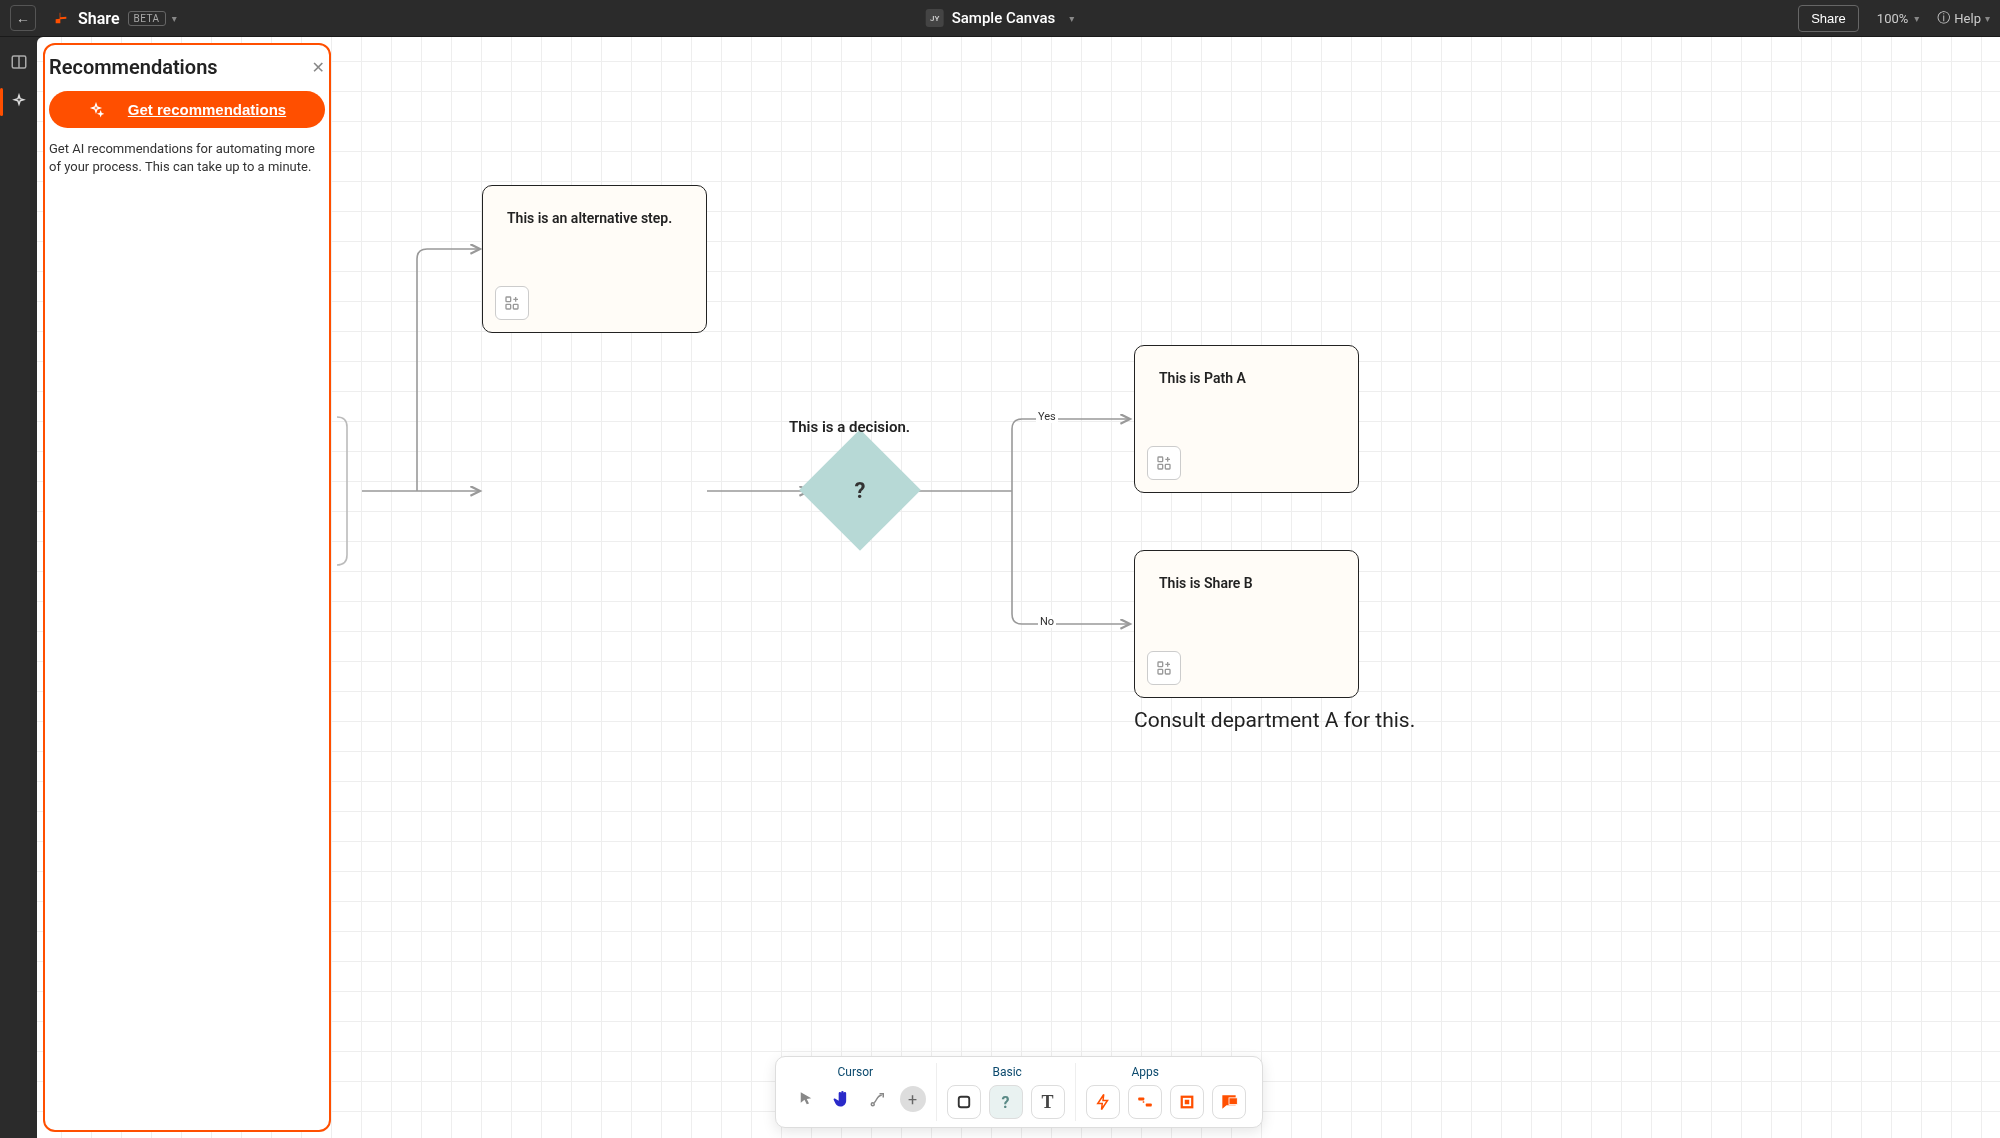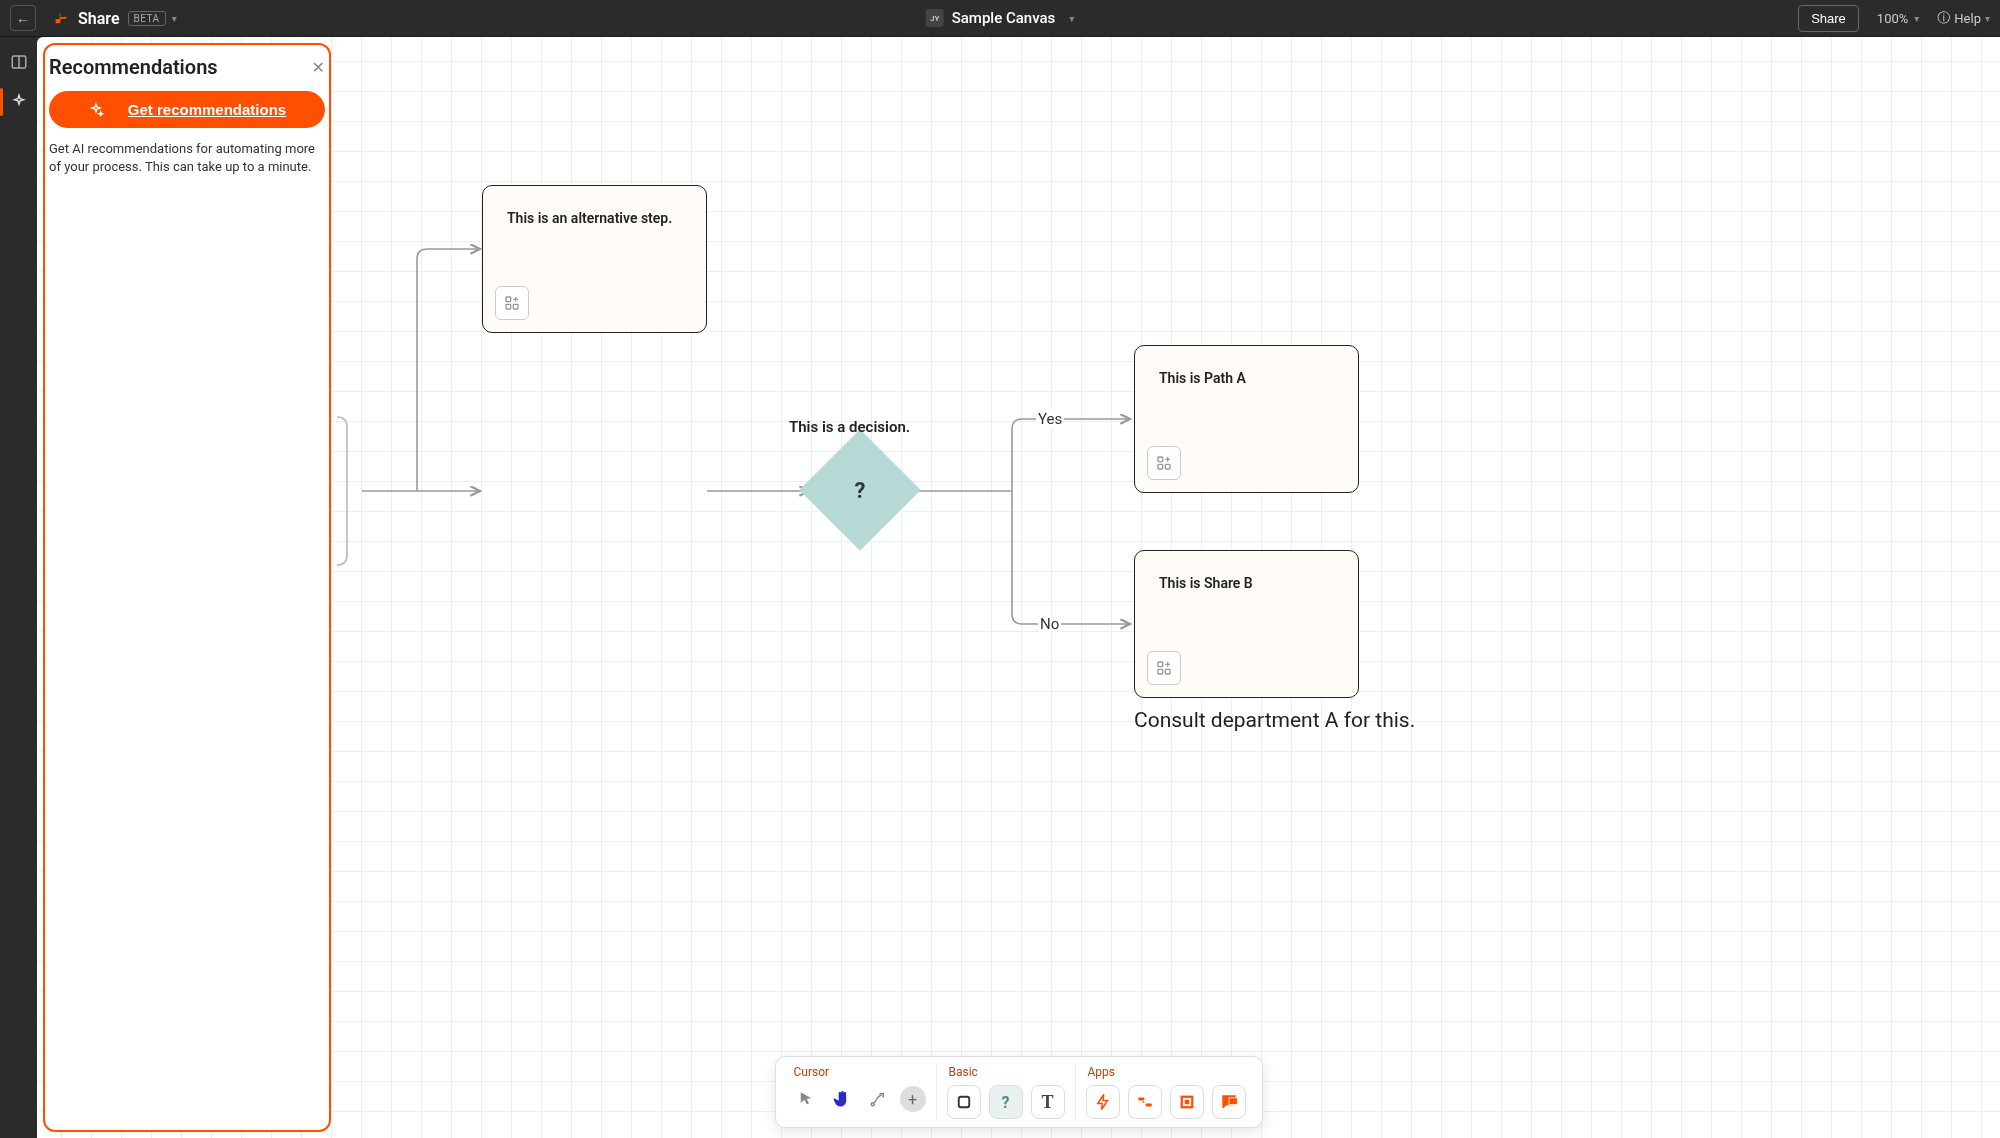--- a/index.html
+++ b/index.html
@@ -194,21 +194,21 @@
     font-weight:600;
     color:#222;
   }
   .caption {
     position:absolute;
     font-size: 21px;
     color:#222;
   }
   .edge-label {
     position:absolute;
-    font-size:15px;
+    font-size:11px;
     color:#333;
     background: #fff;
     padding: 0 2px;
   }
 
   
   svg.wires {
     position:absolute;
     left:0;top:0;width:100%;height:100%;
     pointer-events:none;
@@ -226,21 +226,21 @@
     box-shadow: 0 4px 14px rgba(0,0,0,.1);
     display:flex;
     padding: 6px;
   }
   .tool-group {
     display:flex;flex-direction:column;
     padding: 2px 10px;
     border-right:1px solid #eee;
   }
   .tool-group:last-child{border-right:none;}
-  .tool-label { font-size:12px;color:#c2410c;margin-bottom:6px;padding-left:2px;}
+  .tool-label { font-size:12px;color:#0c4a6e;margin-bottom:6px;padding-left:2px;margin-left:44px;}
   .tool-row { display:flex; gap:8px; align-items: center;}
   .tool-btn {
     width:34px;height:34px;border:1px solid #ddd;border-radius:8px;
     display:flex;align-items:center;justify-content:center;cursor:pointer;
     background:#fff;font-size:16px;color:#444;
   }
   .tool-plain {
     width:28px;height:28px;
     display:flex;align-items:center;justify-content:center;cursor:pointer;
     font-size:18px;color:#444;

